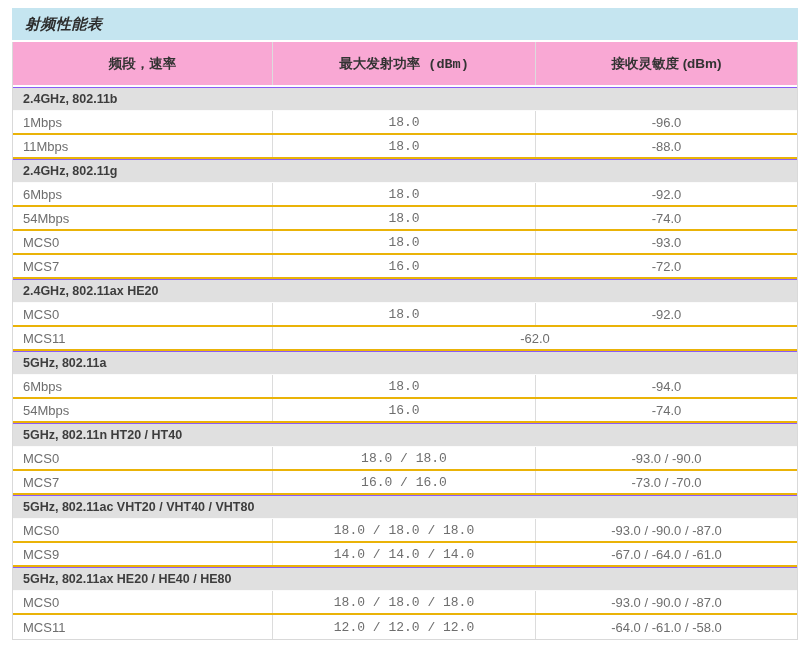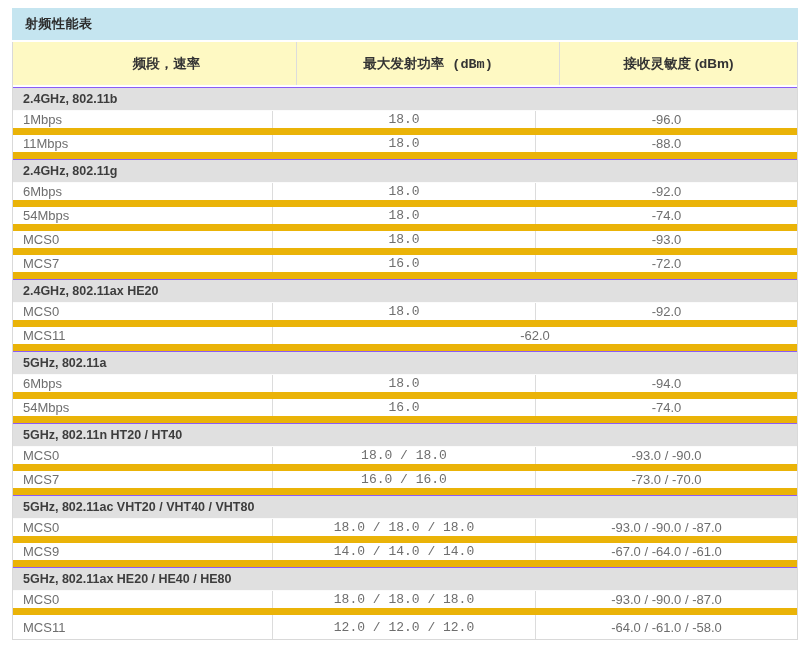--- a/index.html
+++ b/index.html
@@ -21,23 +21,24 @@
     height: 32px;
     background: #c5e5f0;
     display: flex;
     align-items: center;
     padding: 0 13px;
     box-sizing: border-box;
     margin-bottom: 2px;
   }
   .title-bar .title {
     font-weight: 700;
-    font-size: 13px;
+    font-size: 15px;
     color: #2d2d2d;
     letter-spacing: 0.5px;
+    font-style: italic;
   }
   .table-main {
     border: 1px solid #d9d9d9;
     border-top: none;
     box-sizing: border-box;
     background: #ffffff;
   }
   .row {
     display: flex;
     box-sizing: border-box;
@@ -47,23 +48,22 @@
     align-items: center;
     box-sizing: border-box;
     white-space: nowrap;
     overflow: hidden;
   }
   .c1 { width: 259px; }
   .c2 { width: 263px; font-family: Liberation Mono, monospace; }
   .c3 { flex: 1; }
   .header-row {
     height: 43px;
-    background: #fef9c3;
+    background: #f9a8d4;
     margin-bottom: 2px;
-    padding-left: 24px;
   }
   .header-row .cell {
     justify-content: center;
     font-weight: 700;
     font-size: 13.5px;
     color: #333333;
   }
   .header-row .c2, .header-row .c3,
   .data-row .c2, .data-row .c3 {
     border-left: 1px solid #dcdcdc;
@@ -79,21 +79,21 @@
     border-bottom: 1px solid #fbfbfb;
   }
   .section-row .section-label {
     font-weight: 700;
     font-size: 12.5px;
     color: #3d3d3d;
   }
   .data-row {
     height: 24px;
     background: #ffffff;
-    border-bottom: 7px solid #eab308;
+    border-bottom: 2px solid #eab308;
   }
   .data-row:last-child { border-bottom: none; }
   .data-row .cell {
     font-size: 13px;
     color: #6e6e6e;
   }
   .data-row .c1 {
     padding-left: 10px;
     justify-content: flex-start;
   }

